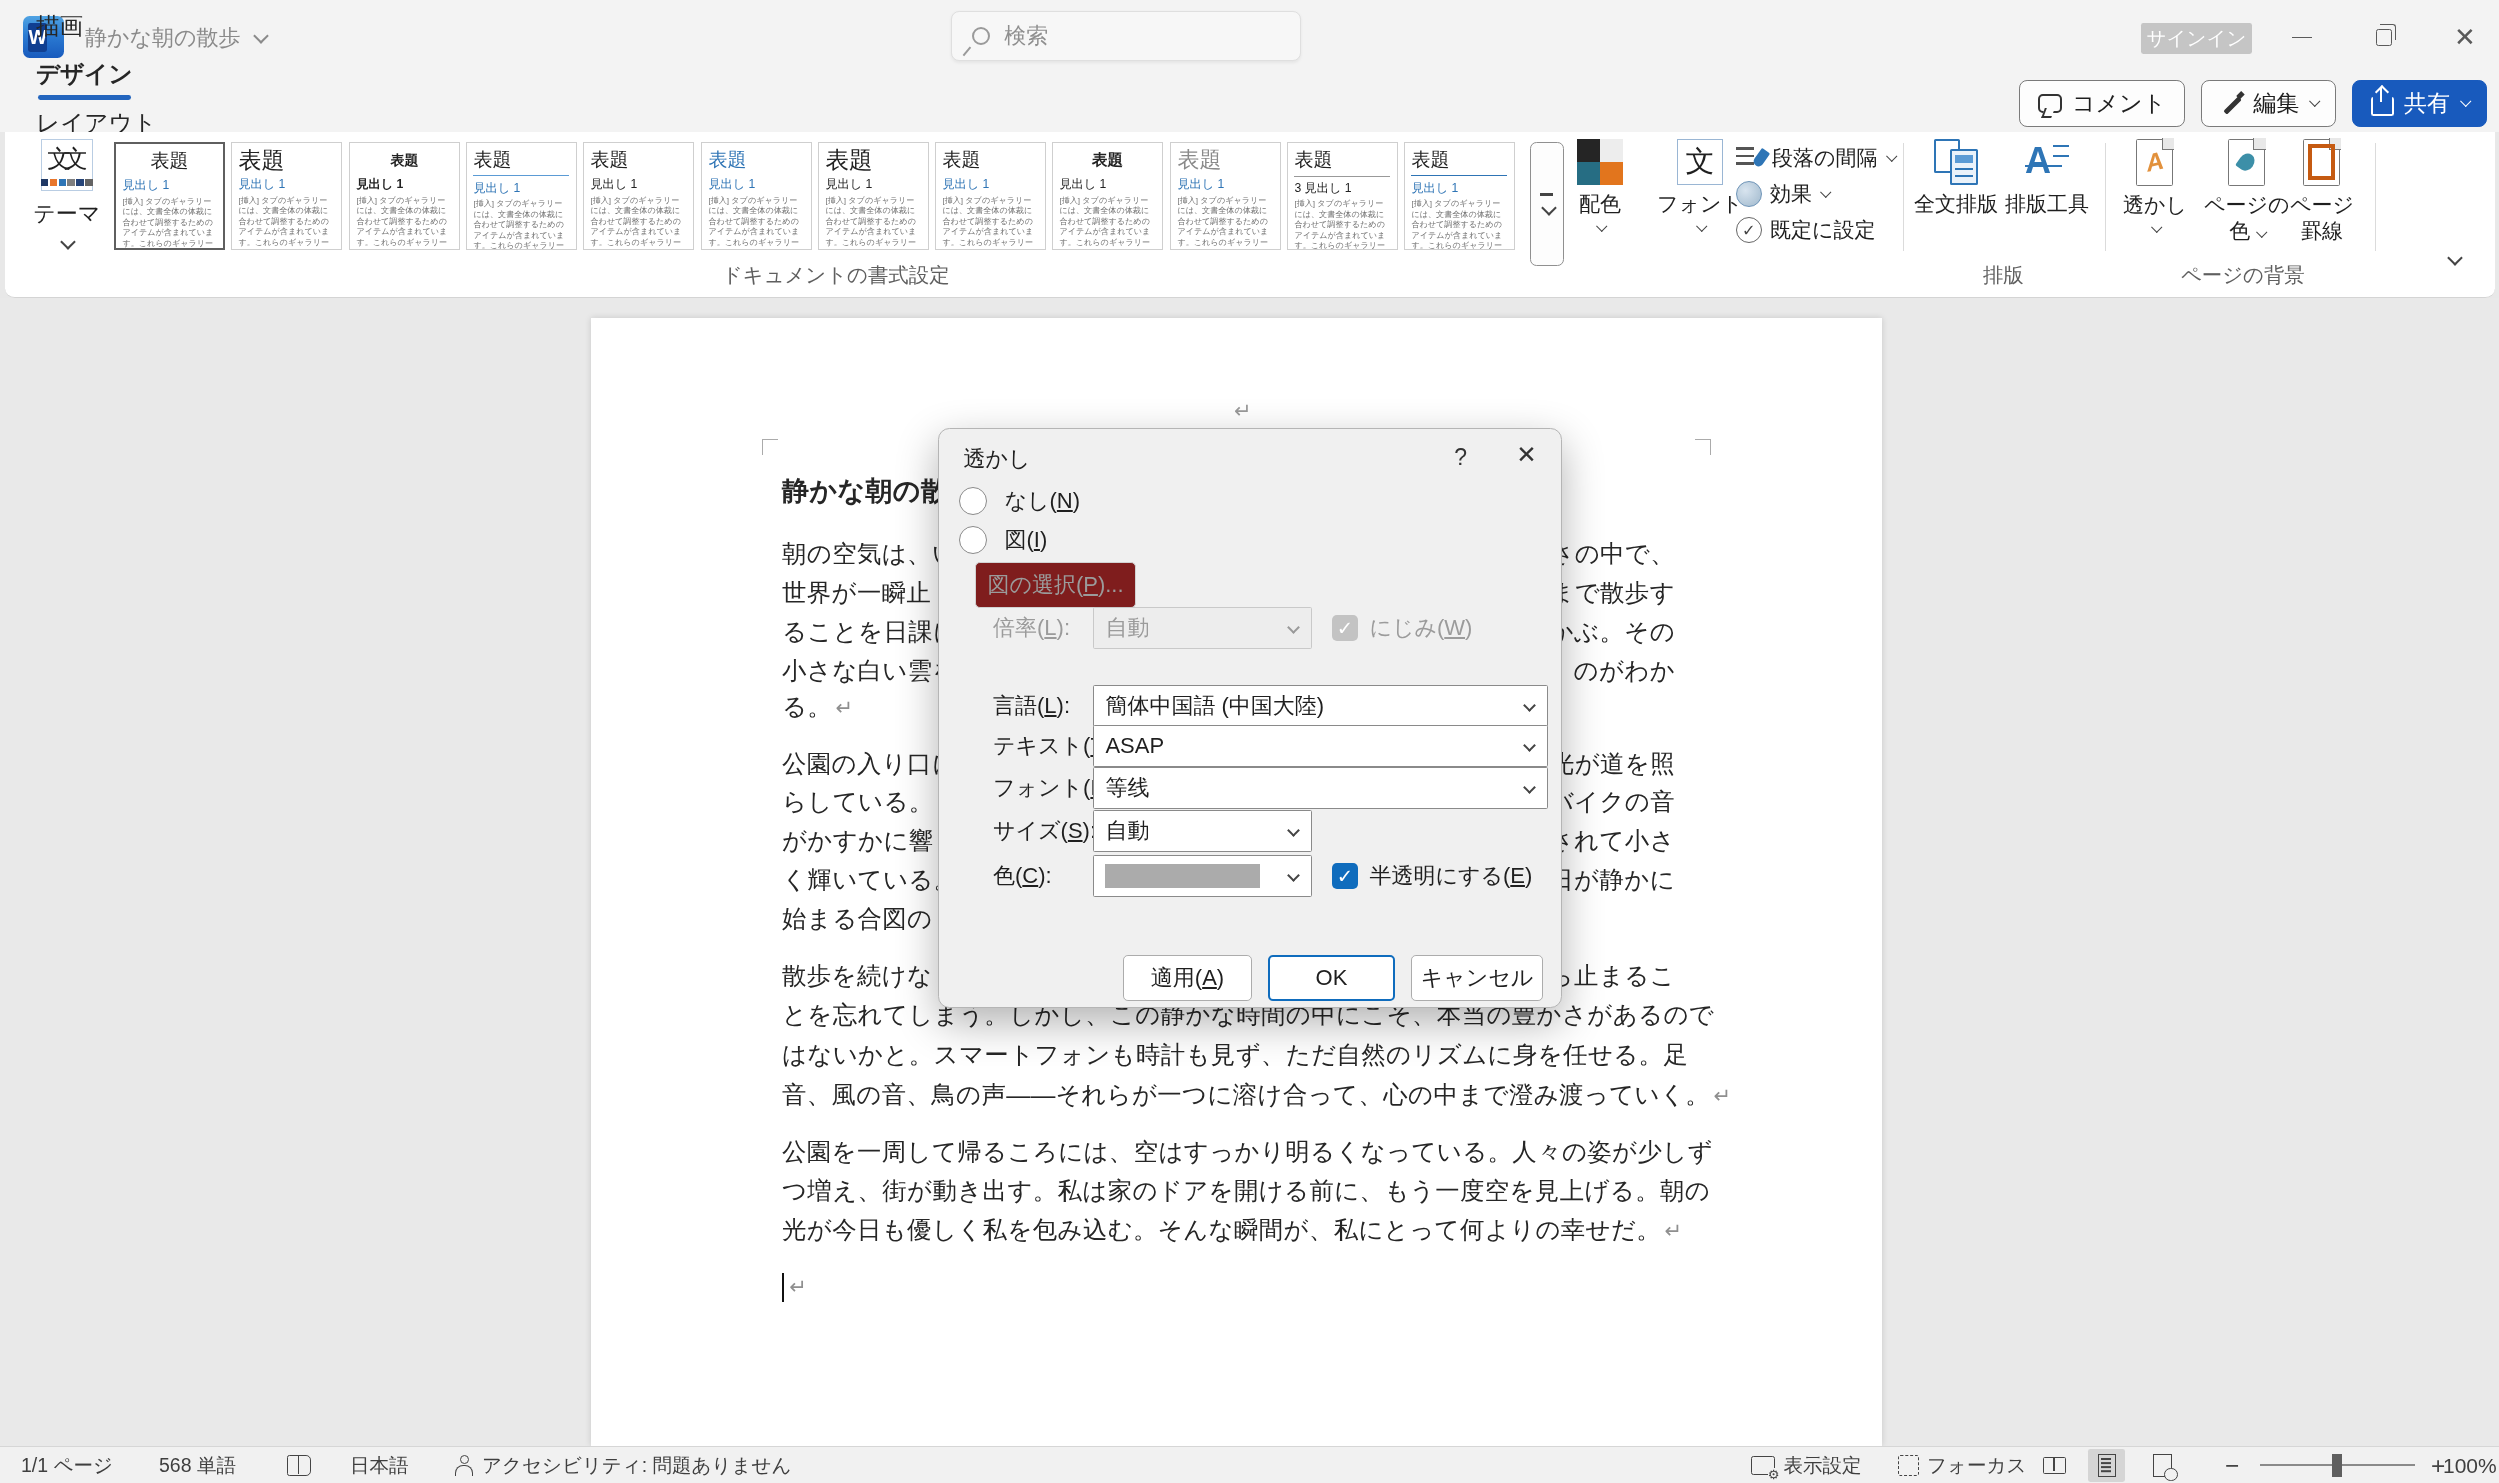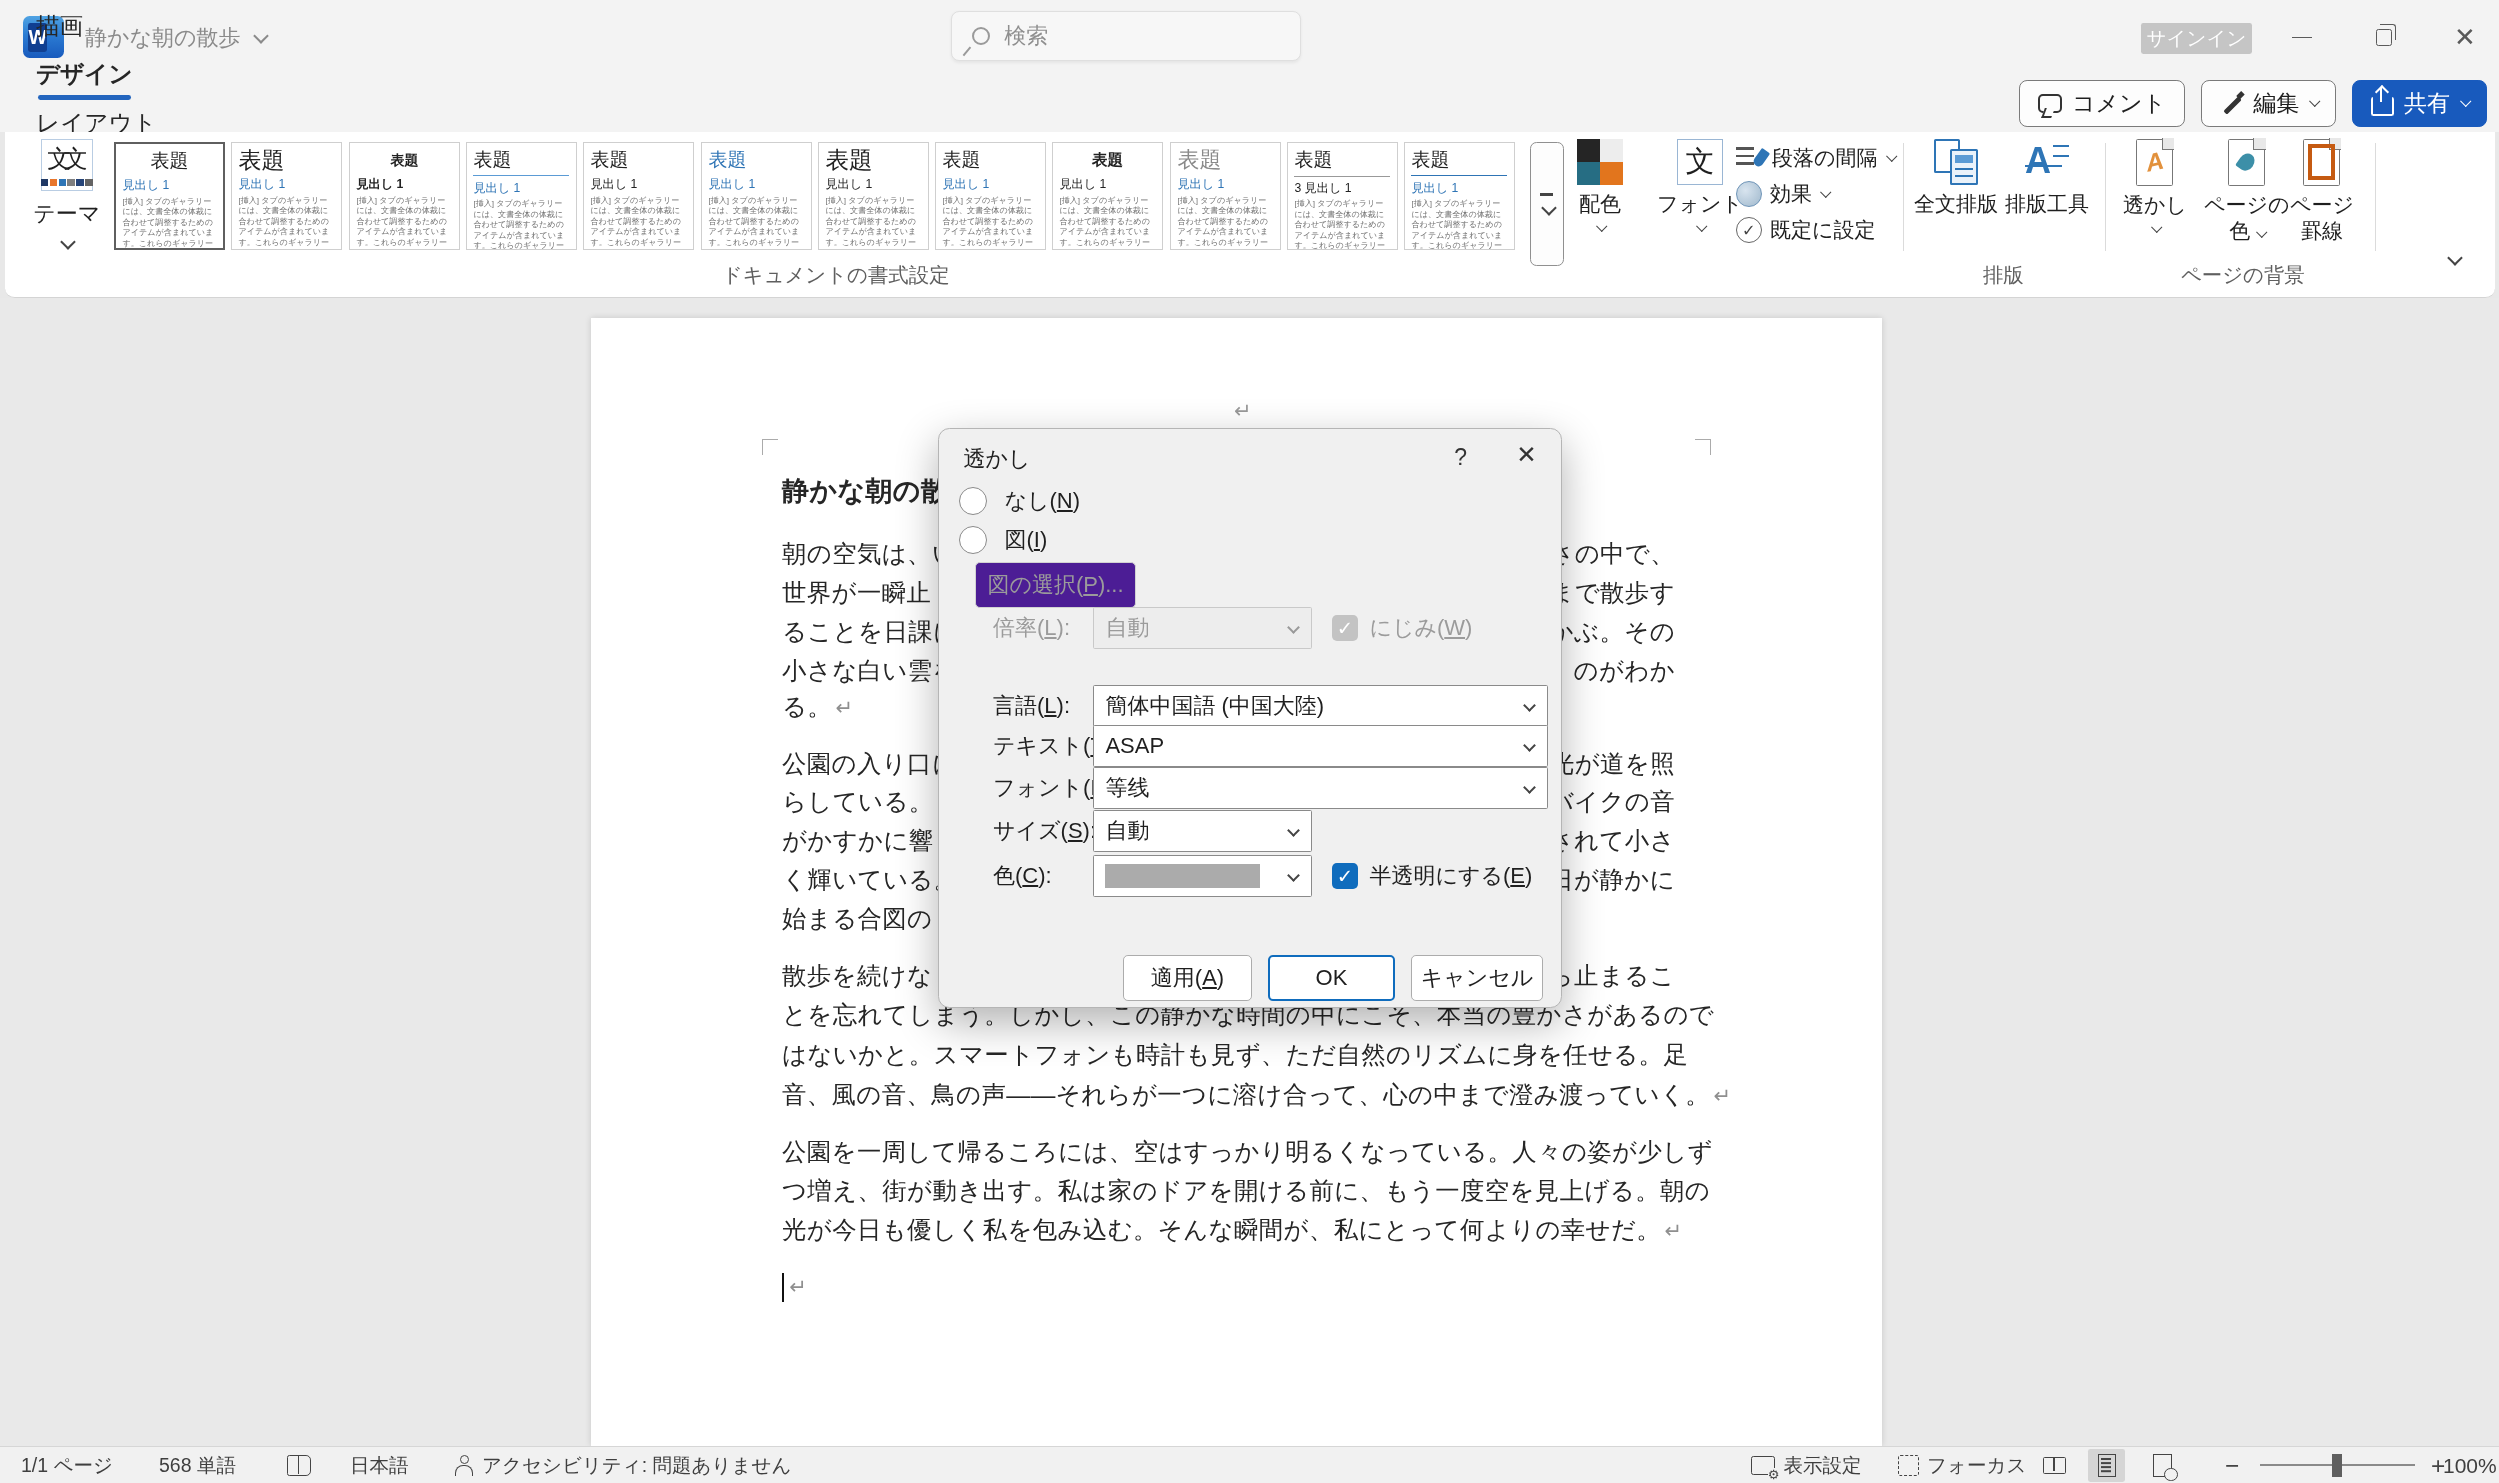--- a/index.html
+++ b/index.html
@@ -135,21 +135,21 @@
   #dlg-help { position:absolute; right:94px; top:14.7px; font-size:23px; color:#333; }
   #dlg-close { position:absolute; right:24.4px; top:11.4px; font-size:24.4px; color:#333; font-weight:300; }
   .drow { position:absolute; left:0; width:100%; height:42px; display:flex; align-items:center; }
   .radio { width:28px; height:28px; border-radius:50%; border:1.6px solid #8a8a8a; background:#fff; flex:0 0 auto; }
   .radio.on { border:8.1px solid #0F6CBD; }
   .dlab { margin-left:18px; white-space:nowrap; }
   .dlab.dim, .dim { color:#9b9b9b; }
   .focusbox { outline:1.6px dotted #555; outline-offset:3.3px; }
   .dbtn { position:absolute; background:#fff; border:0.8px solid #ACACAC; border-radius:4.9px; display:flex; align-items:center; justify-content:center; font-size:22px; }
   .dbtn.primary { border:2px solid #0F6CBD; }
-  .dbtn.dis { color:#9b9b9b; border-color:#D2D2D2; background:#4c1d95;justify-content:center; }
+  .dbtn.dis { color:#9b9b9b; border-color:#D2D2D2; background:#7f1d1d;justify-content:center; }
   .dd { position:absolute; height:42px; background:#fff; border:0.8px solid #8a8a8a; border-radius:1.6px; display:flex; align-items:center; padding:0 47px 0 11.4px; white-space:nowrap; }
   .dd .dc { position:absolute; right:13px; top:14.7px; width:9px; height:9px; border-right:2px solid #444; border-bottom:2px solid #444; transform:rotate(45deg); }
   .dd.dis { background:#EDEDED; color:#9b9b9b; border-color:#C9C9C9; }
   .dd.dis .dc { border-color:#999; }
   .swatch { width:155px; height:24.4px; background:#ABABAB; }
   .cb { width:26px; height:26px; border-radius:4.9px; display:flex; align-items:center; justify-content:center; color:#fff; font-size:19.5px; flex:0 0 auto; }
   .cb.on { background:#0F6CBD; }
   .cb.disOn { background:#C3C3C3; }
   u { text-decoration:underline; }
 

